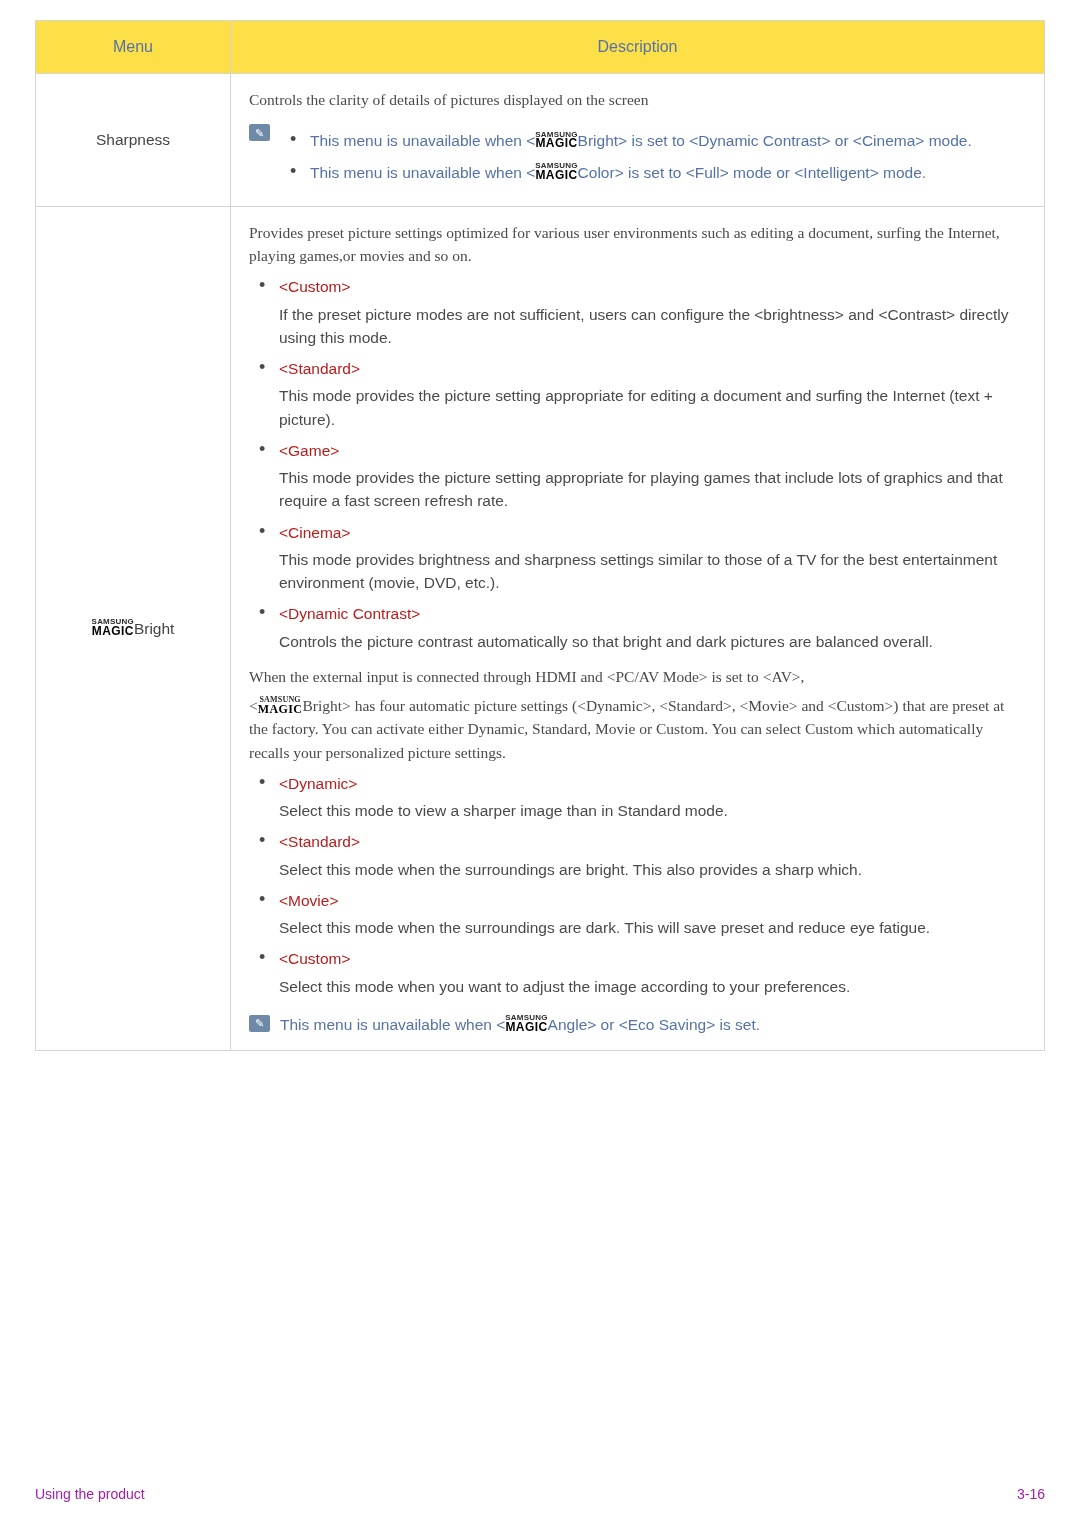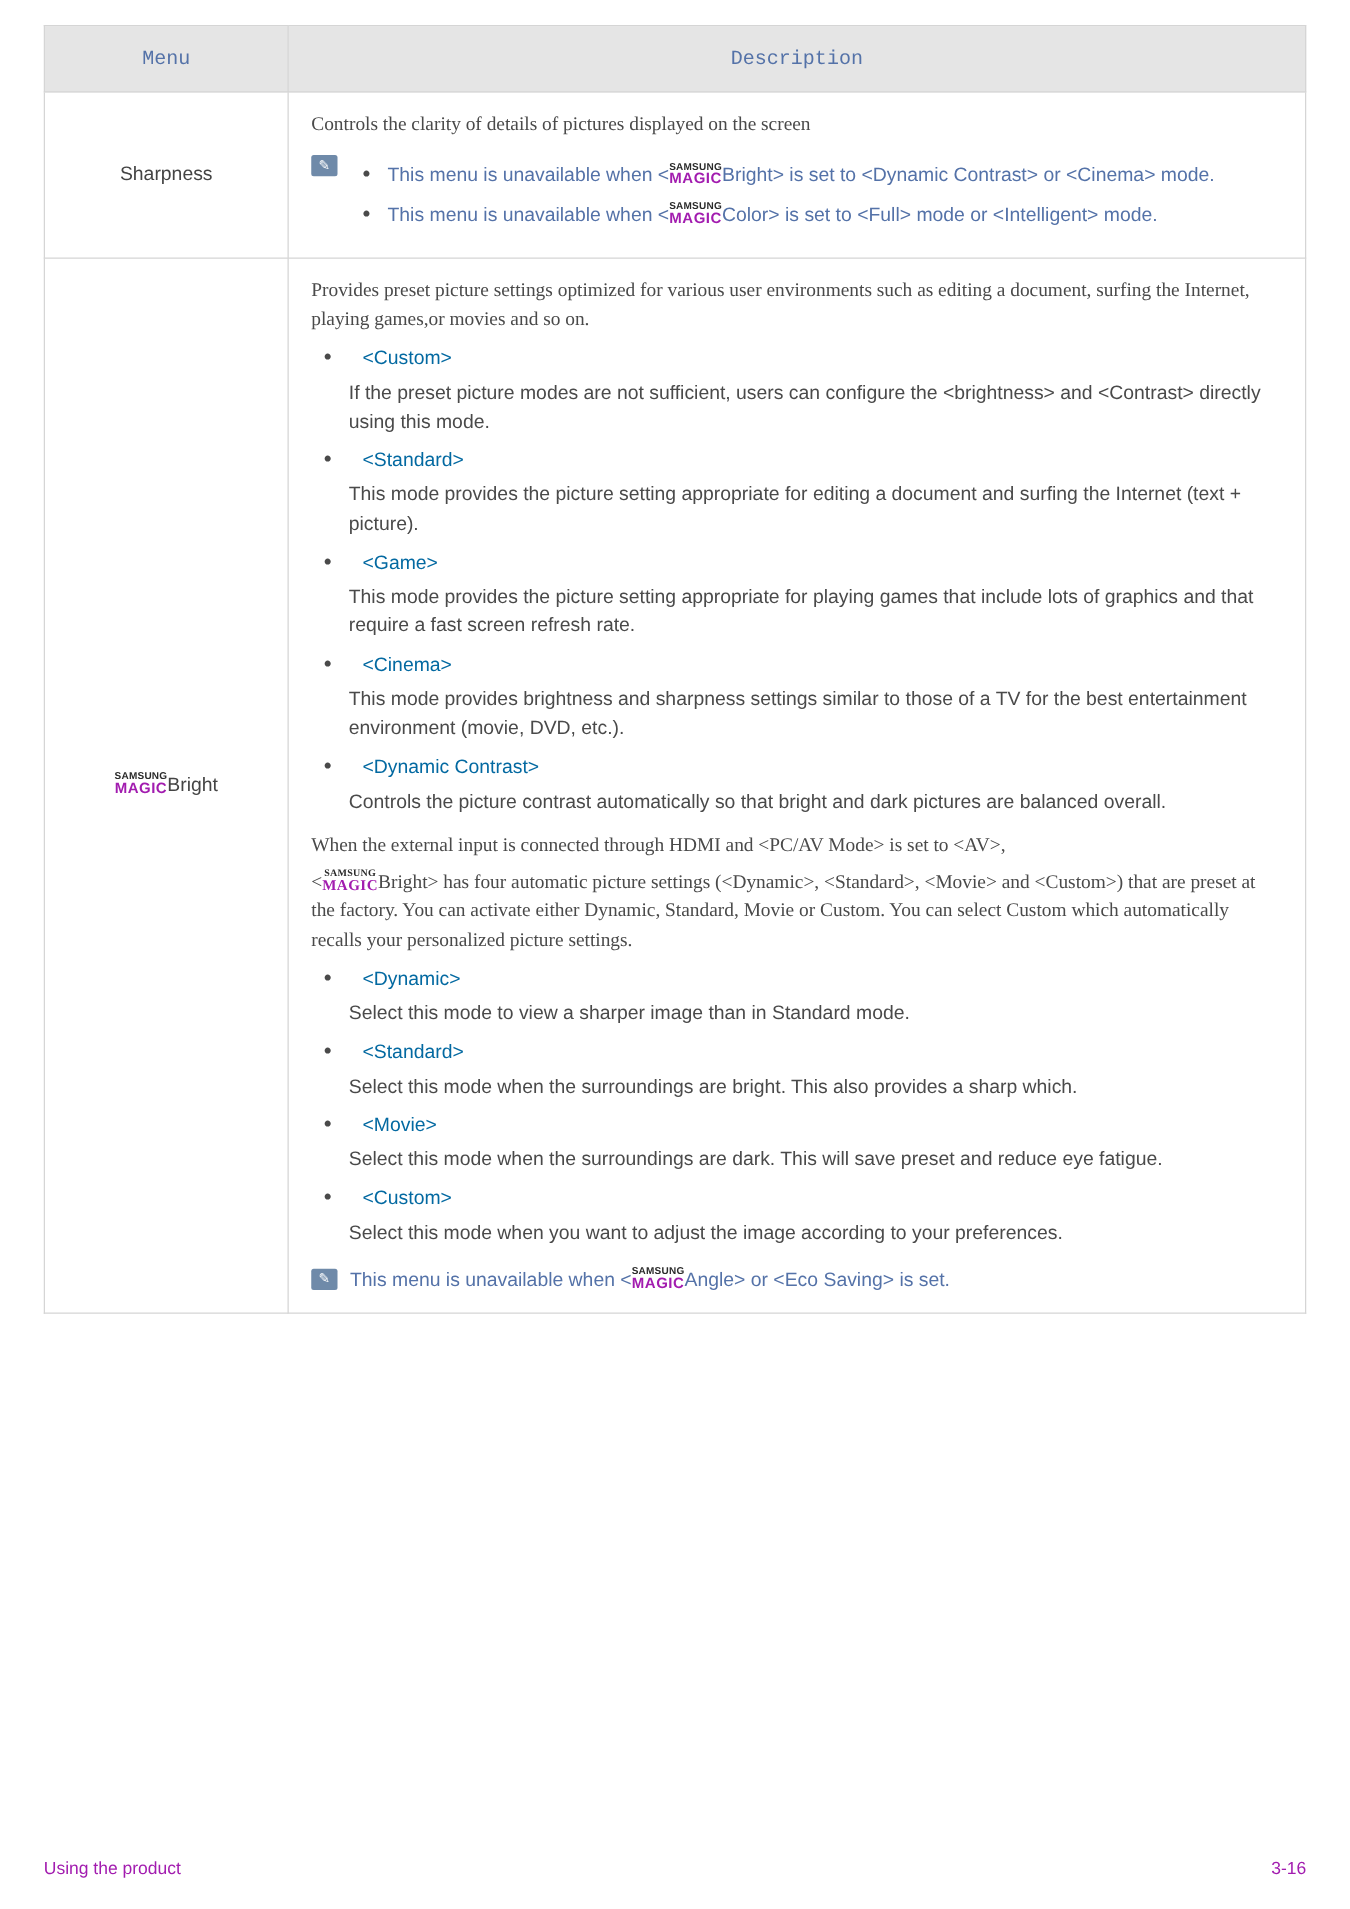--- a/index.html
+++ b/index.html
@@ -20,22 +20,21 @@
     table-layout: fixed;
   }
   table.settings th.menu-col { width: 195px; }
   table.settings th.desc-col { width: auto; }
   table.settings th {
     color: #5472a8;
     font-weight: 500;
     border: 1px solid #d5d5d5;
     padding: 14px 10px;
     text-align: center;
-    background: #e5e5e5;
-    font-family: Liberation Mono, monospace;
+    background: #fde047;
   }
   table.settings td {
     border: 1px solid #d5d5d5;
     padding: 14px 18px;
     vertical-align: middle;
   }
   table.settings td.menu-cell {
     text-align: center;
     color: #444;
     font-size: 15.5px;
@@ -45,21 +44,21 @@
     display: inline-block;
     line-height: 0.85;
     text-align: center;
     vertical-align: middle;
     position: relative;
     top: -2px;
   }
   .magic-brand .top { font-size: 8px; font-weight: 700; letter-spacing: 0.2px; color: inherit; display:block; }
   .magic-brand .bot { font-size: 12px; font-weight: 900; letter-spacing: 0.4px; color: inherit; display:block; }
   .cell .magic-brand .top, .menu-cell .magic-brand .top { color:#2a2a2a; }
-  .cell .magic-brand .bot, .menu-cell .magic-brand .bot { color:#a21caf; }
+  .cell .magic-brand .bot, .menu-cell .magic-brand .bot { color:#000000; }
   .note-row { display: flex; align-items: flex-start; gap: 10px; margin-top: 10px; }
   .note-icon {
     width: 21px; height: 17px;
     background: #6f8aa9;
     display:inline-flex;
     align-items:center; justify-content:center;
     color:#fff; font-size:11px;
     flex-shrink:0;
     margin-top:3px;
     border-radius:2px;
@@ -76,21 +75,21 @@
   ul.note-bullets > li::before, ul.lvl1 > li::before {
     content: "•";
     position: absolute; left: 0; top: 0;
     color: #4a4a4a;
     font-size: 18px;
     line-height: 1.2;
   }
   .blue { color: #5472a8; }
   .desc-block p { margin: 0 0 6px 0; font-family: Liberation Serif, serif; }
   .desc-block { font-size: 15.5px; }
-  .lvl1 .item-head { color:#0369a1;margin-left:11px; }
+  .lvl1 .item-head { color:#b91c1c; }
   .lvl1 .item-body { margin-top:4px; }
   .lvl1 > li { margin: 12px 0; }
   .footer {
     position: absolute;
     bottom: 22px;
     left: 35px; right: 35px;
     display:flex; justify-content:space-between;
     color:#a21caf; font-size:14px;
     border-top: none;
   }

